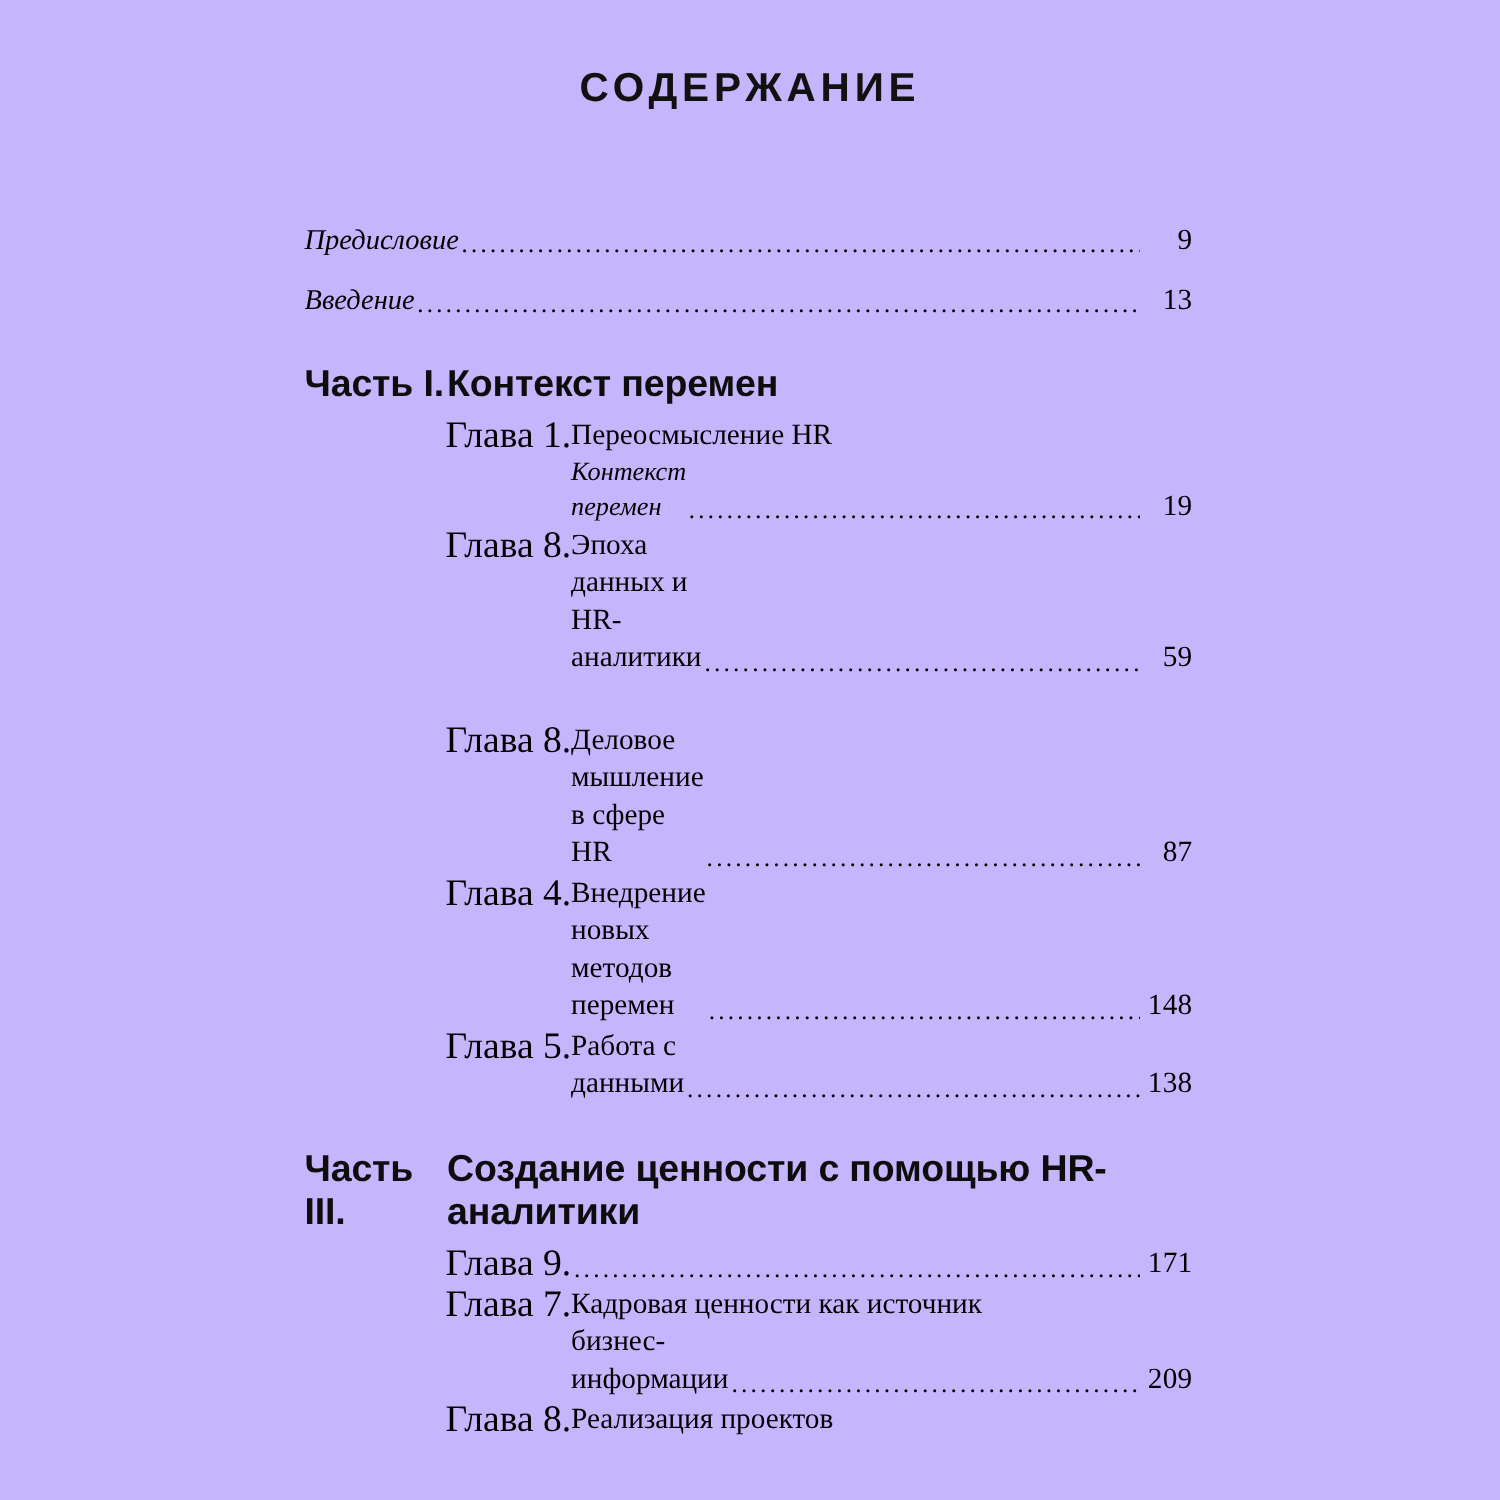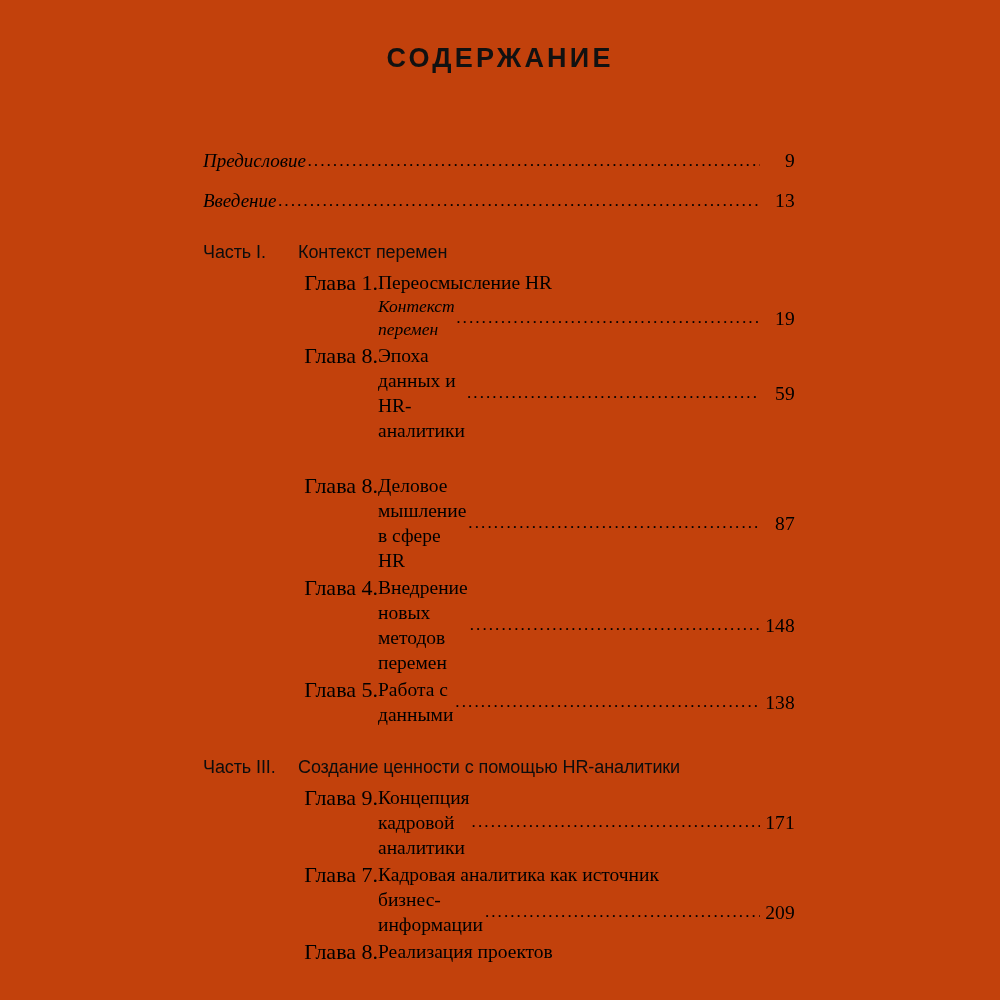--- a/index.html
+++ b/index.html
@@ -11,21 +11,21 @@
     width: 1000px;
     height: 1000px;
     font-family: "Liberation Serif", "DejaVu Serif", serif;
     color: #000000;
     overflow: hidden;
   }
   .page {
     position: relative;
     width: 1000px;
     height: 1000px;
-    background: #c2410c;
+    background: #c4b5fd;
     box-sizing: border-box;
   }
 
   
   .toc-title {
     position: absolute;
     top: 43px;
     left: 0;
     width: 1000px;
     text-align: center;
@@ -40,21 +40,21 @@
   .content {
     position: absolute;
     left: 203px;
     top: 150px;
     width: 592px;
   }
 
   
   .row {
     display: flex;
-    align-items: center;
+    align-items: flex-end;
     width: 100%;
   }
   .leader {
     flex: 1 1 auto;
     overflow: hidden;
     white-space: nowrap;
     margin: 0 1px 0 2px;
     line-height: 1;
     position: relative;
     top: -1px;
@@ -80,42 +80,42 @@
   .front-entry .pageno { font-style: normal; }
 
   
   .part {
     margin-top: 30px;
   }
   .part-head {
     display: flex;
     align-items: flex-start;
     font-family: "Liberation Sans", "DejaVu Sans", sans-serif;
-    font-weight: normal;
-    font-size: 18px;
+    font-weight: bold;
+    font-size: 25px;
     letter-spacing: -0.1px;
     margin-bottom: 7px;
     color: #0d0d0d;
   }
   .part-head .part-num {
     flex: 0 0 95px;
   }
   .part-head .part-title {
     flex: 1 1 auto;
   }
 
   
   .chapter {
     display: flex;
     align-items: flex-start;
     margin-bottom: 2px;
   }
   .chapter .ch-num {
     flex: 0 0 81px;
-    font-size: 22px;
+    font-size: 25px;
     line-height: 25px;
     padding-left: 94px;
     box-sizing: content-box;
     white-space: nowrap;
     text-align: right;
   }
   .chapter .ch-body {
     flex: 1 1 auto;
     min-width: 0;
   }
@@ -216,31 +216,30 @@
         </div>
         <div class="part">
           <div class="part-head">
             <span class="part-num">Часть III.</span>
             <span class="part-title">Создание ценности с помощью HR-аналитики</span>
           </div>
           <div class="chapter">
             <div class="ch-num">Глава 9.</div>
             <div class="ch-body">
               <div class="row ch-line">
-                <span class="label">Концепция кадровой аналитики</span>
                 <span class="leader">..............................................................................................................................................................................................</span>
                 <span class="pageno">171</span>
               </div>
             </div>
           </div>
           <div class="chapter">
             <div class="ch-num">Глава 7.</div>
             <div class="ch-body">
               <div class="row ch-line nopage">
-                <span class="label">Кадровая аналитика как источник</span>
+                <span class="label">Кадровая ценности как источник</span>
               </div>
               <div class="row ch-line">
                 <span class="label">бизнес-информации</span>
                 <span class="leader">..............................................................................................................................................................................................</span>
                 <span class="pageno">209</span>
               </div>
             </div>
           </div>
           <div class="chapter">
             <div class="ch-num">Глава 8.</div>

